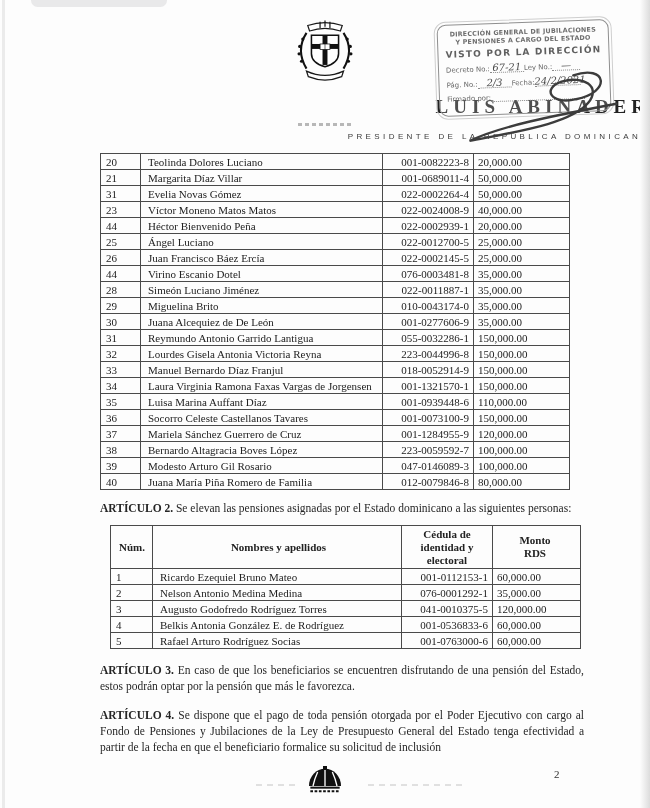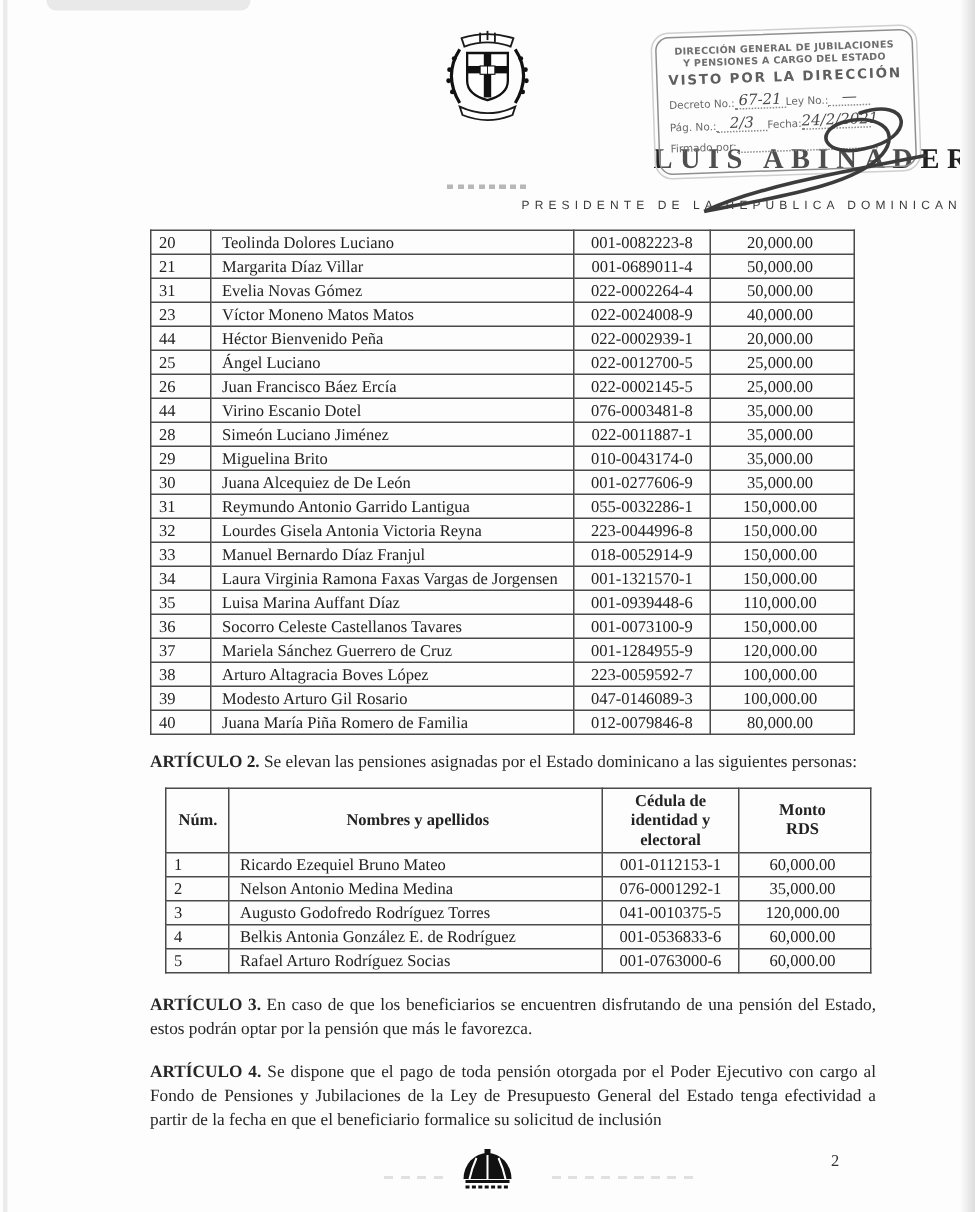--- a/index.html
+++ b/index.html
@@ -36,22 +36,22 @@
     font-family:"DejaVu Serif",serif;font-style:italic;font-size:10px;line-height:8px;color:#4a4a4a;}
   .s-line.w1{width:34px;} .s-line.w2{width:28px;} .s-line.w3{width:46px;}
   .sig{position:absolute;right:-16px;top:40px;width:170px;height:84px;pointer-events:none;}
   
   table{border-collapse:collapse;font-size:11px;color:#222;}
   td,th{border:1px solid #4a4a4a;padding:0 4px;line-height:13px;vertical-align:bottom;}
   .t1{margin:12px 18px 0 100px;}
   .t1 td{height:15px;}
   .c-num{width:30px;padding-left:5px;}
   .c-name{width:230px;padding-left:7px;}
-  .c-ced{width:82px;text-align:center;}
-  .c-monto{width:84px;text-align:center;padding-right:7px;}
+  .c-ced{width:82px;text-align:right;}
+  .c-monto{width:84px;text-align:left;padding-right:7px;}
   .t2{margin:9px 0 0 110px;}
   .t2 th{white-space:pre-line;text-align:center;vertical-align:middle;font-size:11px;line-height:13px;height:42px;font-weight:700;}
   .t2 td{height:15px;}
   .t2 .c-name{width:237px;}
   .t2 .c-num{width:32px;}
   .t2 .c-monto{width:76px;}
   
   .art{margin:10px 0 0 100px;width:484px;font-size:11.5px;line-height:16.2px;text-align:justify;}
   .art3{margin-top:13px;}
   .art4{margin-top:12px;}
@@ -249,21 +249,21 @@
 
         <tr>
           <td class="c-num">37</td>
           <td class="c-name">Mariela Sánchez Guerrero de Cruz</td>
           <td class="c-ced">001-1284955-9</td>
           <td class="c-monto">120,000.00</td>
         </tr>
 
         <tr>
           <td class="c-num">38</td>
-          <td class="c-name">Arturo Altagracia Boves López</td>
+          <td class="c-name">Bernardo Altagracia Boves López</td>
           <td class="c-ced">223-0059592-7</td>
           <td class="c-monto">100,000.00</td>
         </tr>
 
         <tr>
           <td class="c-num">39</td>
           <td class="c-name">Modesto Arturo Gil Rosario</td>
           <td class="c-ced">047-0146089-3</td>
           <td class="c-monto">100,000.00</td>
         </tr>

